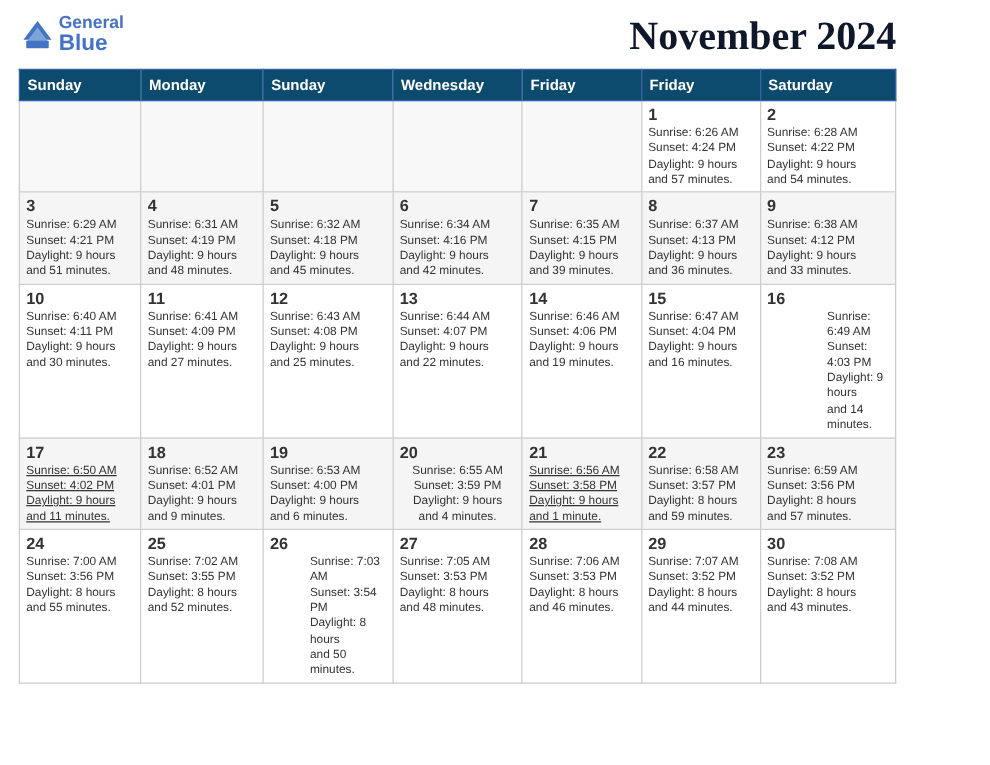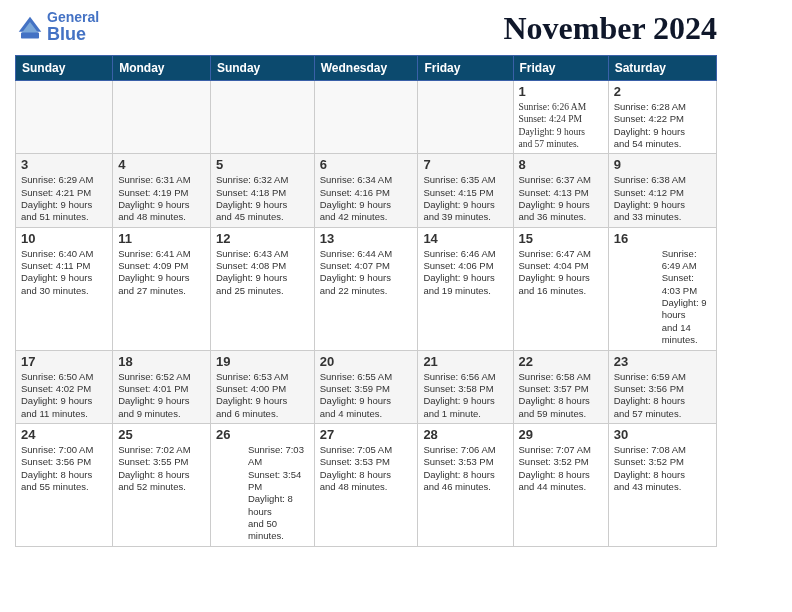--- a/index.html
+++ b/index.html
@@ -82,21 +82,21 @@
     </thead>
     <tbody id="calendar-body">
     <tr>
           <td class="empty"></td>
           <td class="empty"></td>
           <td class="empty"></td>
           <td class="empty"></td>
           <td class="empty"></td>
           <td>
             <span class="day-num">1</span>
-            <div class="day-info" style="white-space: pre-line; font-family: Liberation Serif, serif;">Sunrise: 6:26 AM
+            <div class="day-info" style="white-space: pre-line;">Sunrise: 6:26 AM
 Sunset: 4:24 PM
 Daylight: 9 hours
 and 57 minutes.</div>
           </td>
           <td>
             <span class="day-num">2</span>
             <div class="day-info" style="white-space: pre-line;">Sunrise: 6:28 AM
 Sunset: 4:22 PM
 Daylight: 9 hours
 and 54 minutes.</div>
@@ -200,49 +200,49 @@
             <span class="day-num">16</span>
             <div class="day-info" style="white-space: pre-line; margin-left: 48px;">Sunrise: 6:49 AM
 Sunset: 4:03 PM
 Daylight: 9 hours
 and 14 minutes.</div>
           </td>
         </tr>
         <tr class="row-even">
           <td>
             <span class="day-num">17</span>
-            <div class="day-info" style="white-space: pre-line;">Sunrise: 6:50 AM
+            <div class="day-info" style="white-space: pre-line; text-decoration: underline;">Sunrise: 6:50 AM
 Sunset: 4:02 PM
 Daylight: 9 hours
 and 11 minutes.</div>
           </td>
           <td>
             <span class="day-num">18</span>
             <div class="day-info" style="white-space: pre-line;">Sunrise: 6:52 AM
 Sunset: 4:01 PM
 Daylight: 9 hours
 and 9 minutes.</div>
           </td>
           <td>
             <span class="day-num">19</span>
             <div class="day-info" style="white-space: pre-line;">Sunrise: 6:53 AM
 Sunset: 4:00 PM
 Daylight: 9 hours
 and 6 minutes.</div>
           </td>
           <td>
             <span class="day-num">20</span>
-            <div class="day-info" style="white-space: pre-line;">Sunrise: 6:55 AM
+            <div class="day-info" style="white-space: pre-line; text-align: center;">Sunrise: 6:55 AM
 Sunset: 3:59 PM
 Daylight: 9 hours
 and 4 minutes.</div>
           </td>
           <td>
             <span class="day-num">21</span>
-            <div class="day-info" style="white-space: pre-line;">Sunrise: 6:56 AM
+            <div class="day-info" style="white-space: pre-line; text-decoration: underline;">Sunrise: 6:56 AM
 Sunset: 3:58 PM
 Daylight: 9 hours
 and 1 minute.</div>
           </td>
           <td>
             <span class="day-num">22</span>
             <div class="day-info" style="white-space: pre-line;">Sunrise: 6:58 AM
 Sunset: 3:57 PM
 Daylight: 8 hours
 and 59 minutes.</div>

